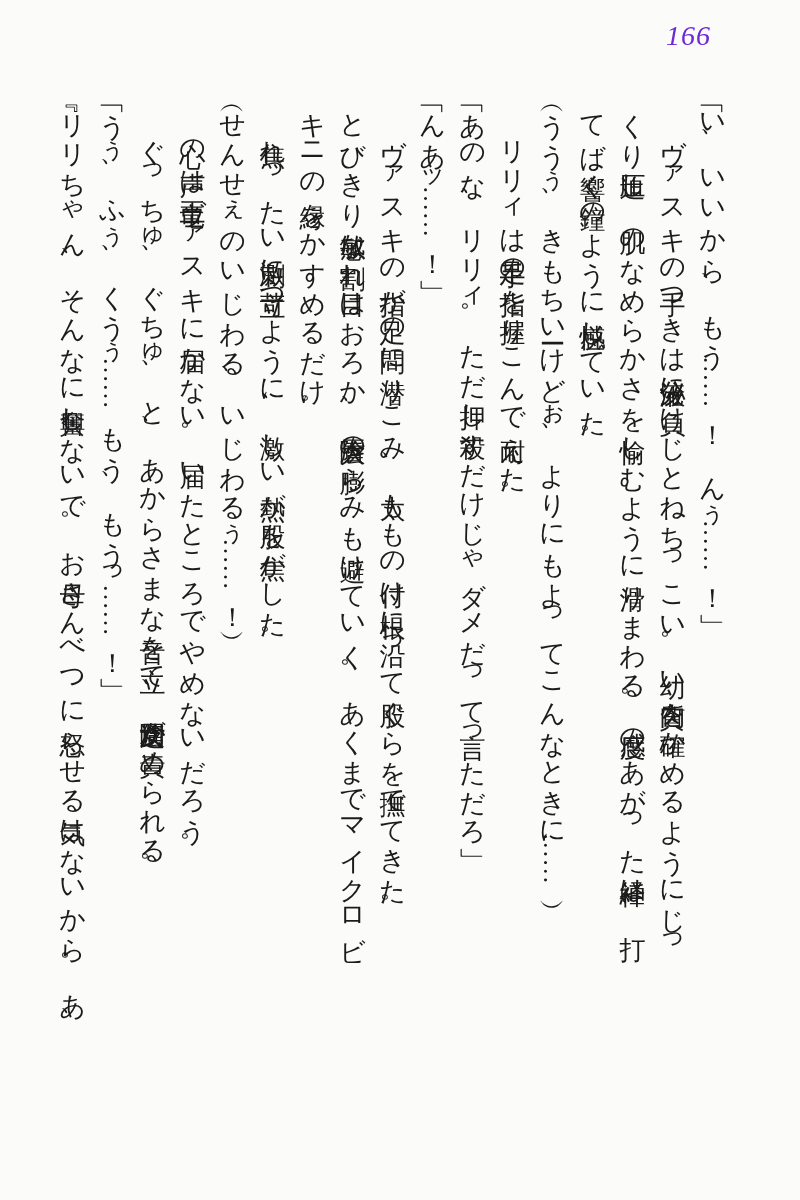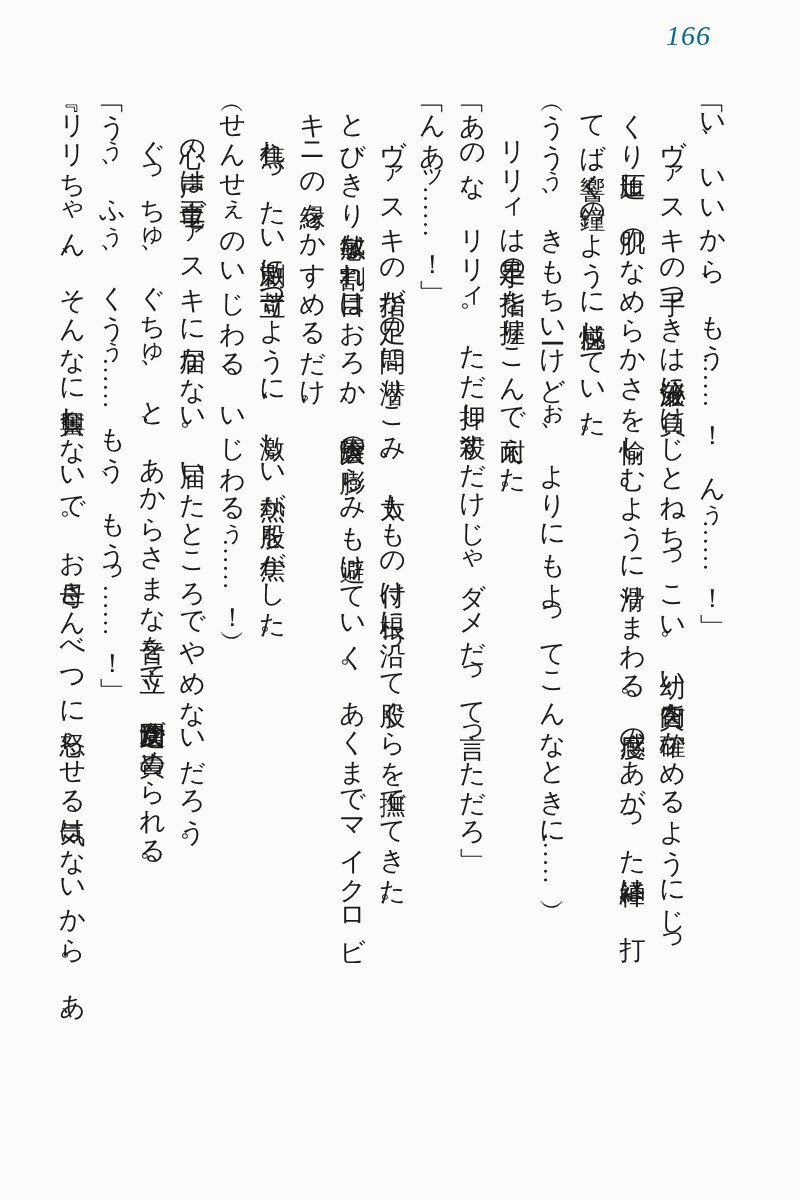--- a/index.html
+++ b/index.html
@@ -21,21 +21,21 @@
     font-family: "Liberation Serif", "DejaVu Serif", serif;
     color: #1b1b1b;
   }
   .page-number {
     position: absolute;
     top: 20px;
     left: 666px;
     font-size: 28px;
     font-style: italic;
     letter-spacing: 1px;
-    color: #0369a1;
+    color: #6d28d9;
   }
   .text-block {
     position: absolute;
     top: 96px;
     right: 68px;
     height: 992px;
     writing-mode: vertical-rl;
     text-orientation: mixed;
     font-size: 26px;
     line-height: 40px;

